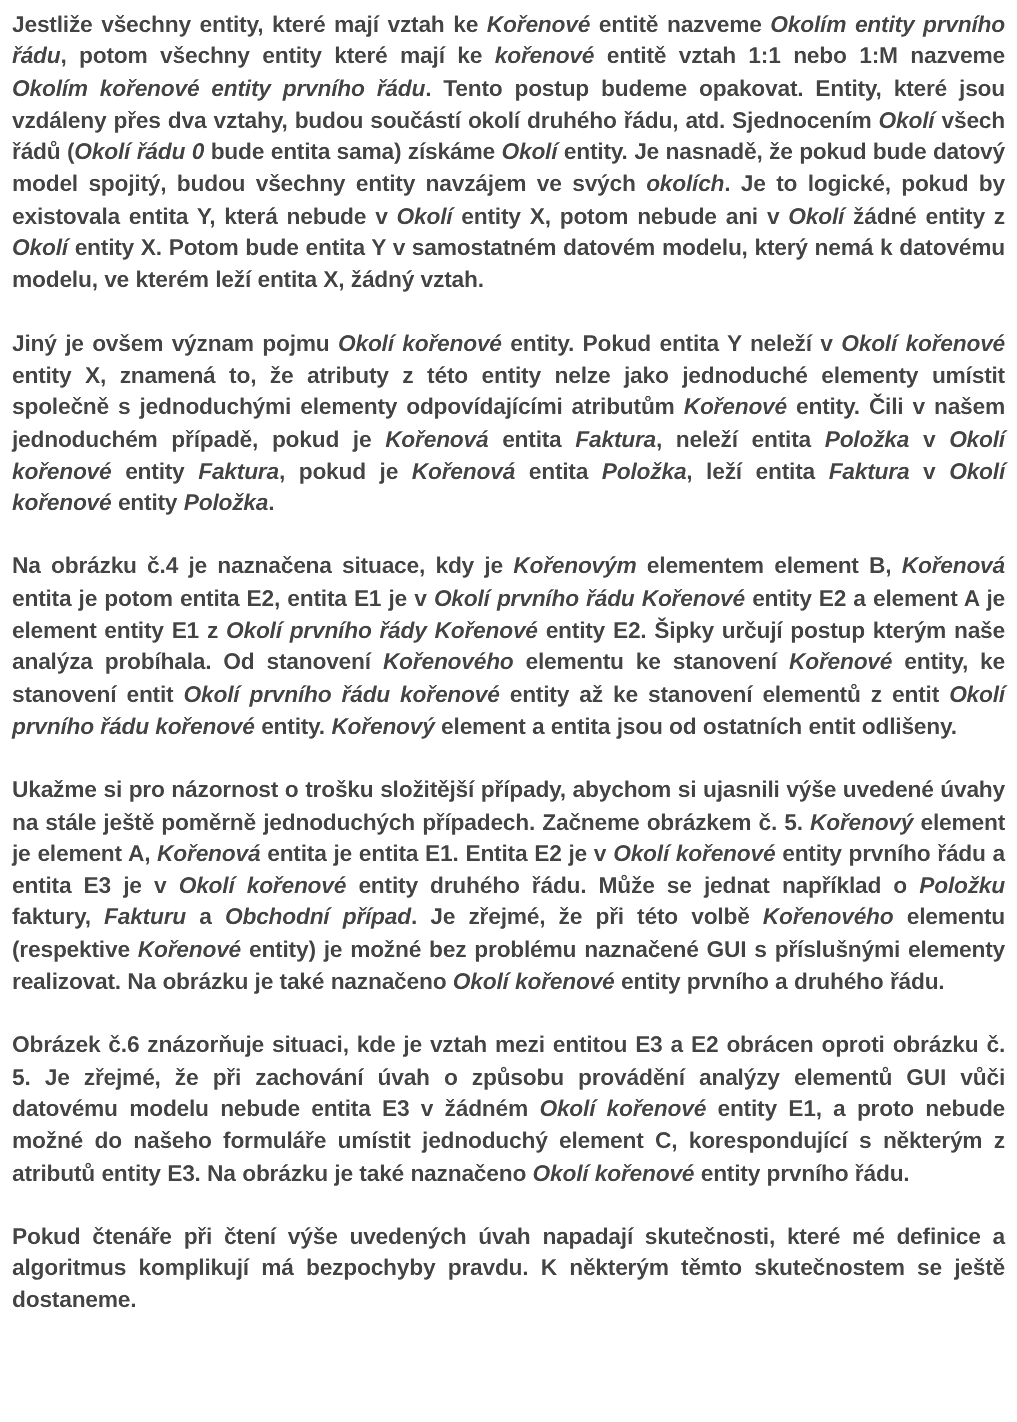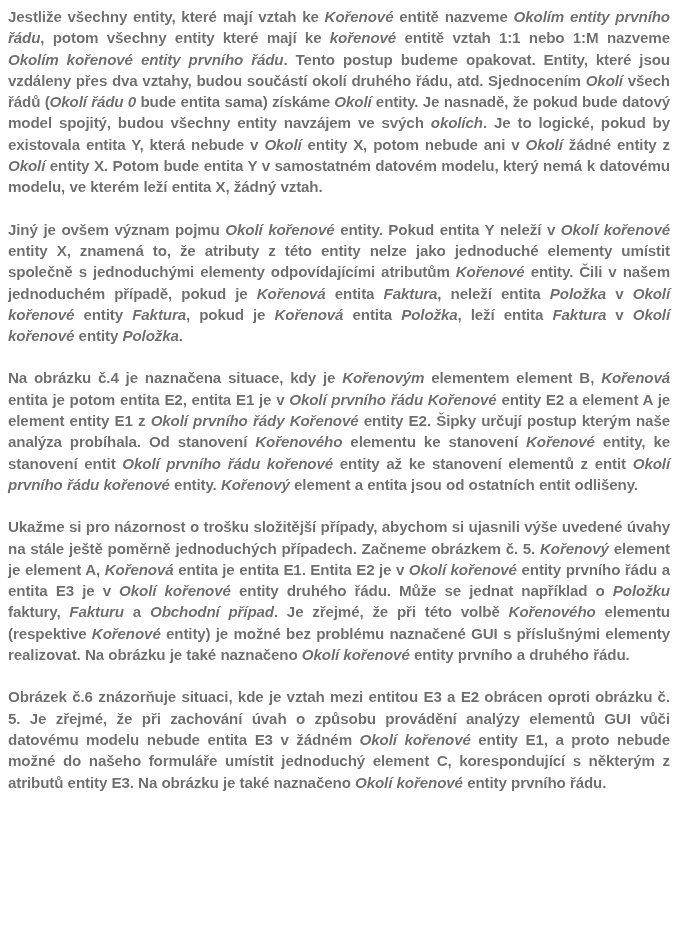--- a/index.html
+++ b/index.html
@@ -27,21 +27,21 @@
   .para {
     margin: 0 0 21px 0;
     padding: 0;
     text-align: justify;
     text-justify: inter-word;
     font-size: 15.2px;
     line-height: 21.3px;
     letter-spacing: -0.15px;
     word-spacing: 0.2px;
     font-weight: 600;
-    color: #ec4899;
+    color: #1d4ed8;
     -webkit-font-smoothing: none;
   }
   .para:last-child {
     margin-bottom: 0;
   }
   .para i, .para em {
     font-style: italic;
     font-weight: 600;
   }
   
@@ -52,14 +52,15 @@
 </head>
 <body>
 
 <div id="page">
   <div class="doc-body">
     <p class="para"><span>Jestliže všechny entity, které mají vztah ke </span><i>Kořenové</i><span> entitě nazveme </span><i>Okolím entity prvního řádu</i><span>, potom všechny entity které mají ke </span><i>kořenové</i><span> entitě vztah 1:1 nebo 1:M nazveme </span><i>Okolím kořenové entity prvního řádu</i><span>. Tento postup budeme opakovat. Entity, které jsou vzdáleny přes dva vztahy, budou součástí okolí druhého řádu, atd. Sjednocením </span><i>Okolí</i><span> všech řádů (</span><i>Okolí řádu 0</i><span> bude entita sama) získáme </span><i>Okolí</i><span> entity. Je nasnadě, že pokud bude datový model spojitý, budou všechny entity navzájem ve svých </span><i>okolích</i><span>. Je to logické, pokud by existovala entita Y, která nebude v </span><i>Okolí</i><span> entity X, potom  nebude ani v </span><i>Okolí</i><span> žádné entity z </span><i>Okolí</i><span> entity X. Potom bude entita Y v samostatném datovém modelu, který nemá k datovému modelu, ve kterém leží entita X, žádný vztah.</span></p>
     <p class="para"><span>Jiný je ovšem význam pojmu </span><i>Okolí kořenové</i><span> entity. Pokud entita Y neleží v </span><i>Okolí kořenové</i><span> entity X, znamená to, že atributy z této entity nelze jako jednoduché elementy umístit společně s jednoduchými elementy odpovídajícími atributům </span><i>Kořenové</i><span> entity. Čili v našem jednoduchém případě, pokud je </span><i>Kořenová</i><span> entita </span><i>Faktura</i><span>, neleží entita </span><i>Položka</i><span> v </span><i>Okolí kořenové</i><span> entity </span><i>Faktura</i><span>, pokud je </span><i>Kořenová</i><span> entita </span><i>Položka</i><span>, leží entita </span><i>Faktura</i><span> v </span><i>Okolí kořenové</i><span> entity </span><i>Položka</i><span>.</span></p>
     <p class="para"><span>Na obrázku č.4 je naznačena situace, kdy je </span><i>Kořenovým</i><span> elementem element B, </span><i>Kořenová</i><span> entita je potom entita E2, entita E1 je v </span><i>Okolí prvního řádu Kořenové</i><span> entity E2 a element A je element entity E1 z </span><i>Okolí prvního řády Kořenové</i><span> entity E2. Šipky určují postup kterým naše analýza probíhala. Od stanovení </span><i>Kořenového</i><span> elementu ke stanovení </span><i>Kořenové</i><span> entity, ke stanovení entit </span><i>Okolí prvního řádu kořenové</i><span> entity až ke stanovení elementů z entit </span><i>Okolí prvního řádu kořenové</i><span> entity. </span><i>Kořenový</i><span> element a entita jsou od ostatních entit odlišeny.</span></p>
     <p class="para"><span>Ukažme si pro názornost o trošku složitější případy, abychom si ujasnili výše uvedené úvahy na stále ještě poměrně jednoduchých případech. Začneme obrázkem č. 5. </span><i>Kořenový</i><span> element je element A, </span><i>Kořenová</i><span> entita je entita E1. Entita E2 je v </span><i>Okolí kořenové</i><span> entity prvního řádu a entita E3 je v </span><i>Okolí kořenové</i><span> entity druhého řádu. Může se jednat například o </span><i>Položku</i><span> faktury, </span><i>Fakturu</i><span> a </span><i>Obchodní případ</i><span>. Je zřejmé, že při této volbě </span><i>Kořenového</i><span> elementu (respektive </span><i>Kořenové</i><span> entity) je možné bez problému naznačené GUI s příslušnými elementy realizovat. Na obrázku je také naznačeno </span><i>Okolí kořenové</i><span> entity prvního a druhého řádu.</span></p>
     <p class="para"><span>Obrázek č.6 znázorňuje situaci, kde je vztah mezi entitou E3 a E2 obrácen oproti obrázku č. 5. Je zřejmé, že při zachování úvah o způsobu provádění analýzy elementů GUI vůči datovému modelu nebude entita E3 v žádném </span><i>Okolí kořenové</i><span> entity E1, a proto nebude možné do našeho formuláře umístit jednoduchý element C, korespondující s některým z atributů entity E3. Na obrázku je také naznačeno </span><i>Okolí kořenové</i><span> entity prvního řádu.</span></p>
+    <p class="para"><span>Pokud čtenáře při čtení výše uvedených úvah napadají skutečnosti, které mé definice a algoritmus komplikují má bezpochyby pravdu. K některým těmto skutečnostem se ještě dostaneme.</span></p>
   </div>
 </div>
 
 </body></html>

